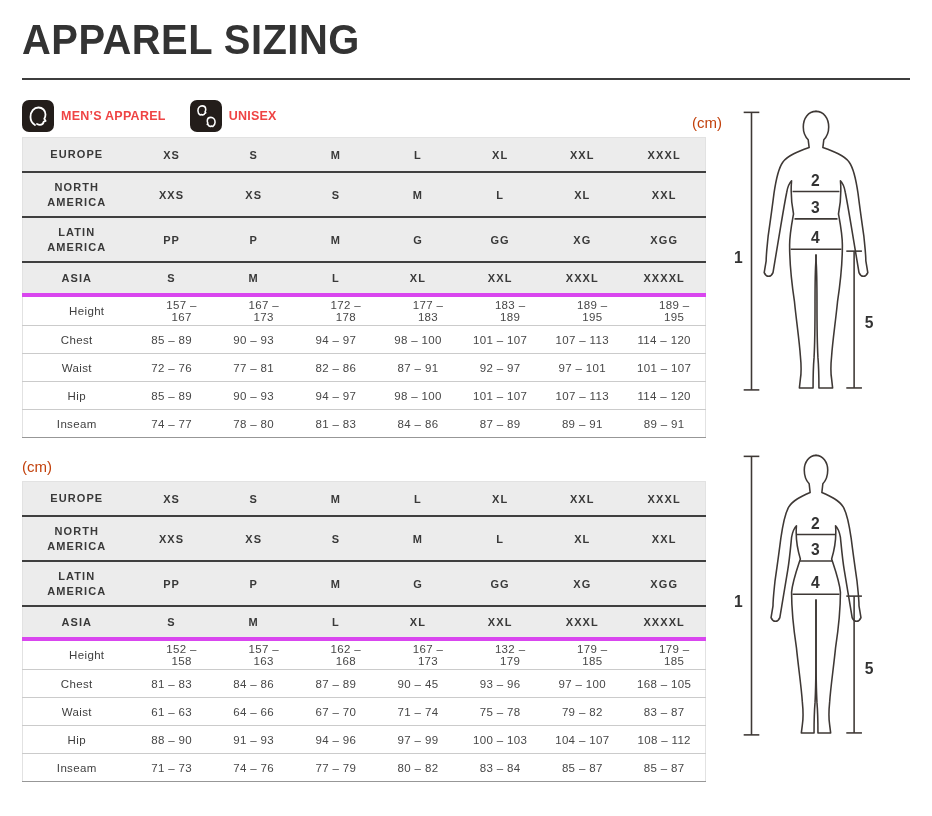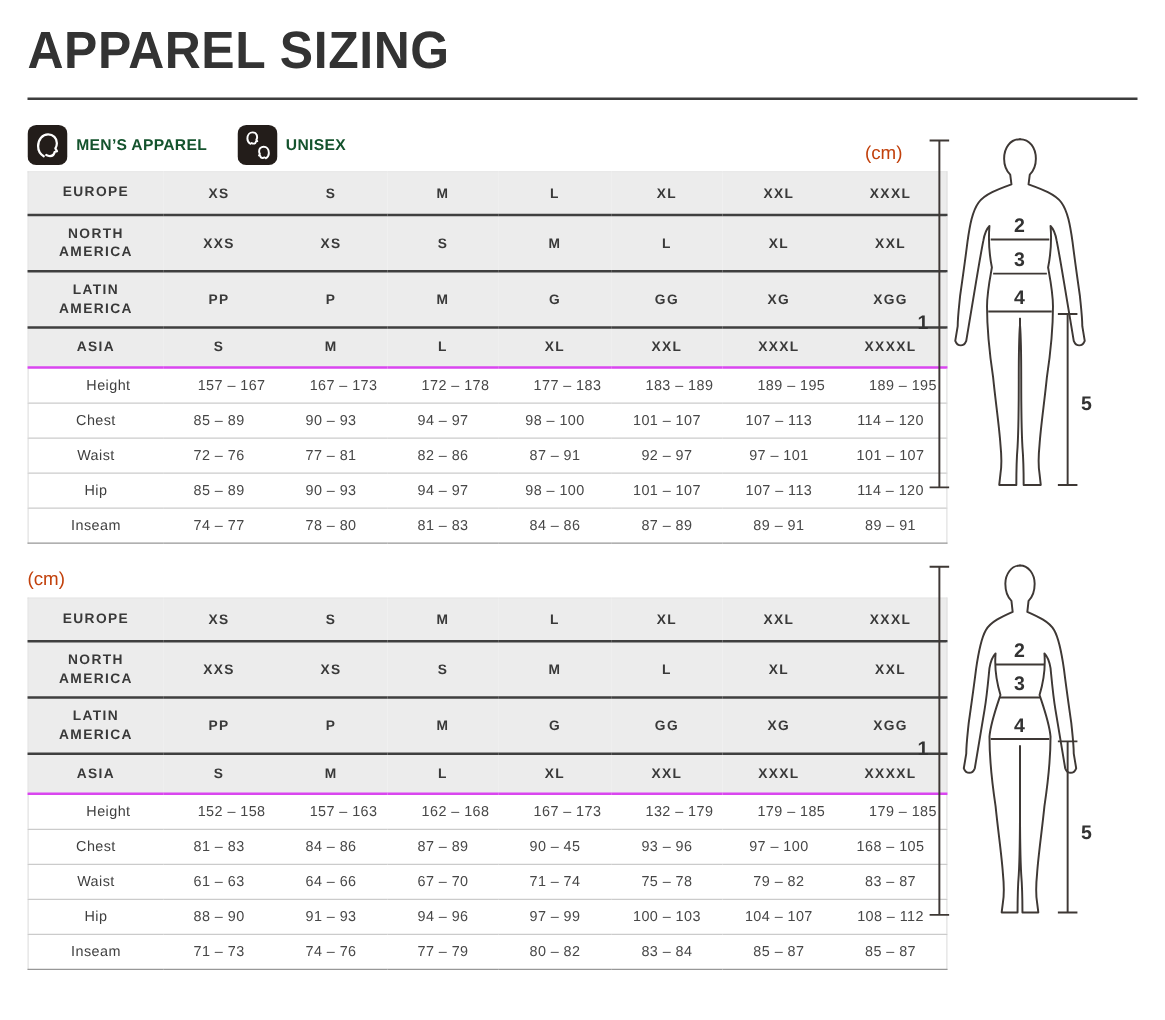--- a/index.html
+++ b/index.html
@@ -7,40 +7,40 @@
   .page{padding:12px 22px 0 22px;border-radius:19px;}
   .page-title{font-size:42px;font-weight:bold;letter-spacing:.5px;color:#333;margin:4px 0 14px 0;
     transform:scaleX(.95);transform-origin:left center;white-space:nowrap;}
   .rule{border:none;border-top:2px solid #3d3d3d;margin:0 0 20px 0;}
 
   .section{margin-bottom:20px;}
   .section-header{width:700px;display:flex;justify-content:space-between;align-items:flex-end;margin-bottom:5px;}
   .legends{display:flex;align-items:center;gap:24px;}
   .legend{display:flex;align-items:center;gap:7px;}
   .legend-icon{width:32px;height:32px;display:block;}
-  .legend-label{font-weight:bold;font-size:12.5px;letter-spacing:.02em;color:#14532d;}
+  .legend-label{font-weight:bold;font-size:12.5px;letter-spacing:.02em;color:#ef4444;}
   .unit{font-size:15px;color:#c2410c;padding-bottom:1px;}
 
   .section-body{display:flex;align-items:flex-start;}
   .table-col{width:700px;flex:0 0 700px;}
   .figure-col{width:188px;flex:0 0 188px;display:flex;justify-content:center;}
   .figure-col svg{margin-top:-32px;}
 
-  table.size-table{width:736px;border-collapse:collapse;table-layout:fixed;
+  table.size-table{width:684px;border-collapse:collapse;table-layout:fixed;
     border:1px solid #e2e2e2;border-bottom:1px solid #979797;}
   table.size-table td{text-align:center;vertical-align:middle;padding:2px 4px;}
   col.region-col{width:108px;}
   .size-row td{background:#ececec;font-weight:bold;font-size:11px;letter-spacing:.1em;color:#393939;}
   .size-row + .size-row td{border-top:2px solid #3f3f3f;}
   .size-row.h-first td{height:29px;}
   .size-row.h-tall td{height:39px;}
   .size-row.h-short td{height:26px;}
   td.region{white-space:pre-line;line-height:1.35;}
   .meas-row td{background:#fff;font-size:11.5px;letter-spacing:.03em;color:#474747;height:23px;border-top:1px solid #cbcbcb;}
-  .meas-row.first td{border-top:2px solid #d946ef;padding-left:24px;}
+  .meas-row.first td{border-top:4px solid #d946ef;padding-left:24px;}
   td.meas-label{font-size:11.5px;color:#3f3f3f;}
 
   .fig-line{stroke:#3e3835;stroke-width:1.6;fill:none;}
   .fig-body{stroke:#3e3835;stroke-width:1.6;fill:none;stroke-linecap:round;stroke-linejoin:round;}
   .fig-num{font-family:"Liberation Sans",sans-serif;font-weight:bold;font-size:16px;fill:#333;}
 </style>
 </head>
 <body>
 
 <div class="page">

